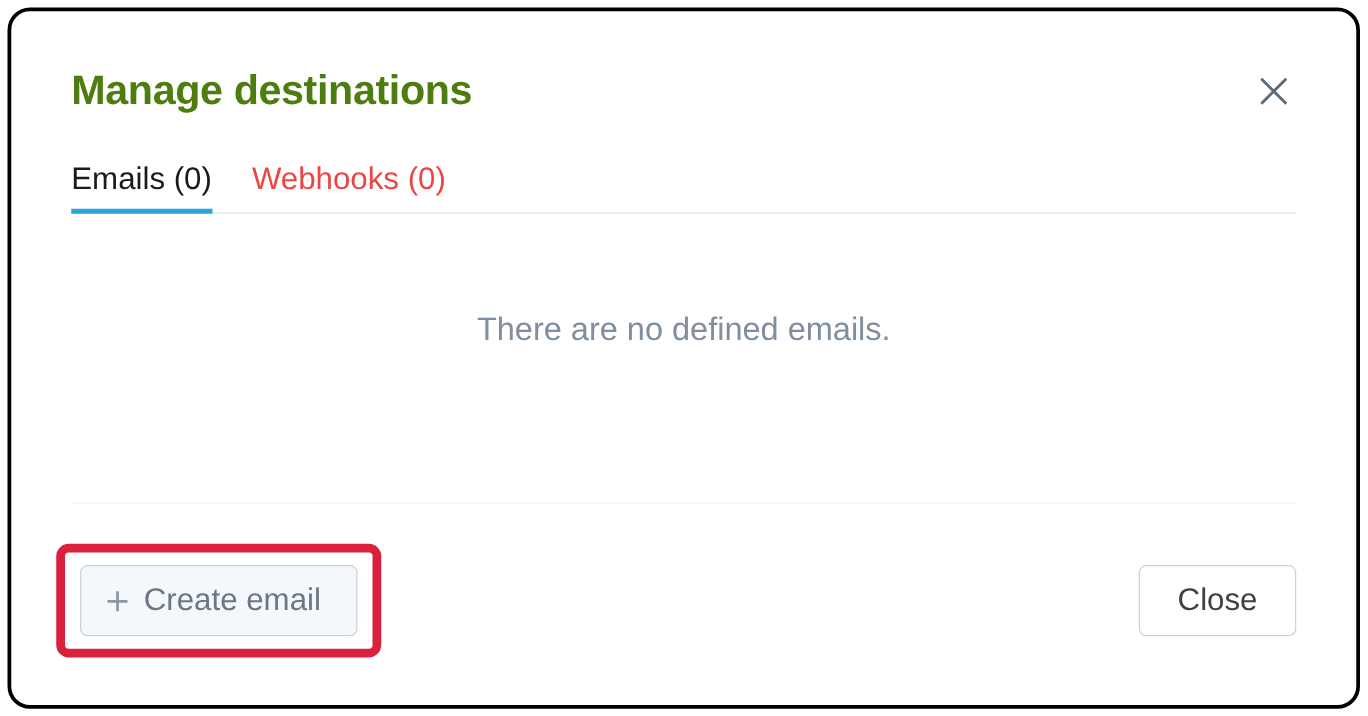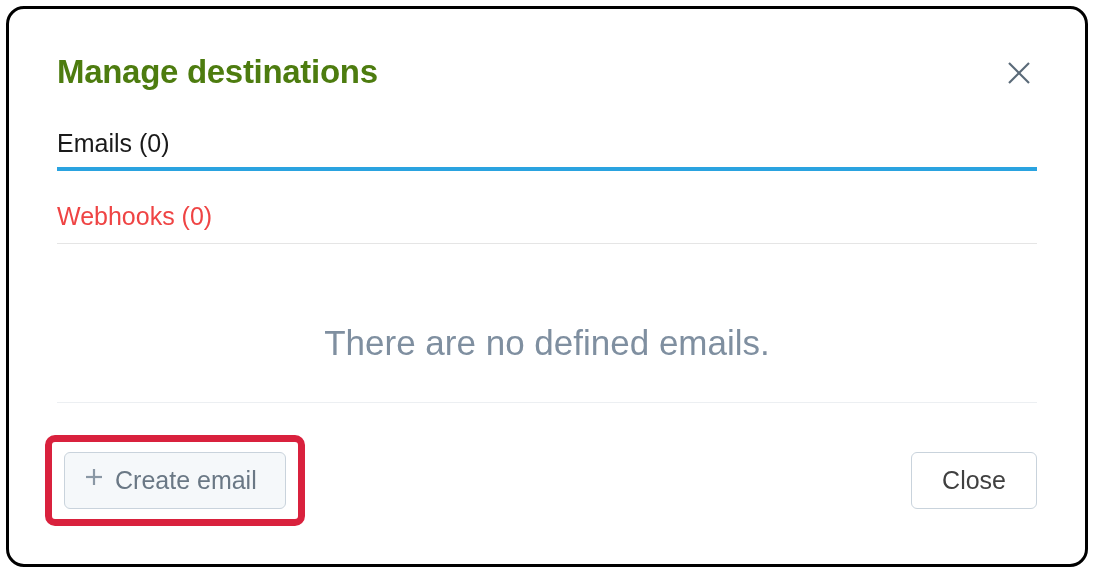--- a/index.html
+++ b/index.html
@@ -44,21 +44,20 @@
       margin-top: 2px;
     }
     .close-icon svg {
       display: block;
     }
     .tabs {
       display: flex;
       gap: 32px;
       margin-top: 38px;
       border-bottom: 1px solid #e5e5e5;
-      flex-direction: column;
     }
     .tab {
       padding-bottom: 12px;
       font-size: 25px;
       cursor: pointer;
       position: relative;
     }
     .tab.active {
       color: #1a1a1a;
       font-weight: 500;
@@ -76,21 +75,21 @@
       height: 4px;
       background: #2aa3e0;
     }
     .empty-state {
       flex: 1;
       display: flex;
       flex-direction: column;
       align-items: center;
       justify-content: flex-start;
       padding-top: 72px;
-      font-size: 35px;
+      font-size: 26px;
       color: #7f8fa0;
       line-height: 1.55;
       text-align: center;
     }
     .footer-divider {
       border: none;
       border-top: 1px solid #eceff2;
       margin-bottom: 32px;
     }
     .footer {
@@ -99,20 +98,21 @@
       align-items: center;
     }
     .highlight-wrap {
       border: 7px solid #d9213d;
       border-radius: 10px;
       padding: 10px 12px;
       margin-left: -12px;
     }
     .create-button {
       display: flex;
+      align-items: center;
       gap: 10px;
       border: 1px solid #c9d3dc;
       background: #f5f8fa;
       border-radius: 6px;
       padding: 13px 28px 13px 18px;
       font-size: 25px;
       color: #6a7885;
       cursor: pointer;
       font-family: inherit;
     }

